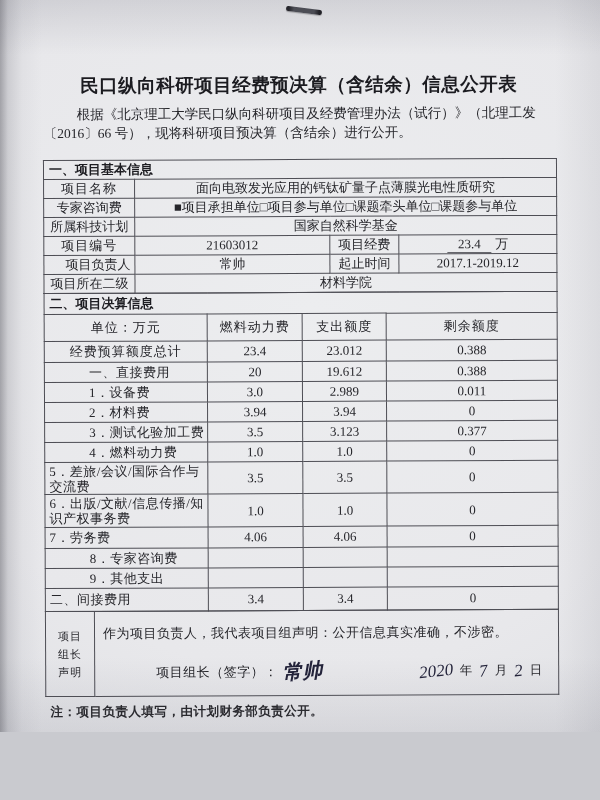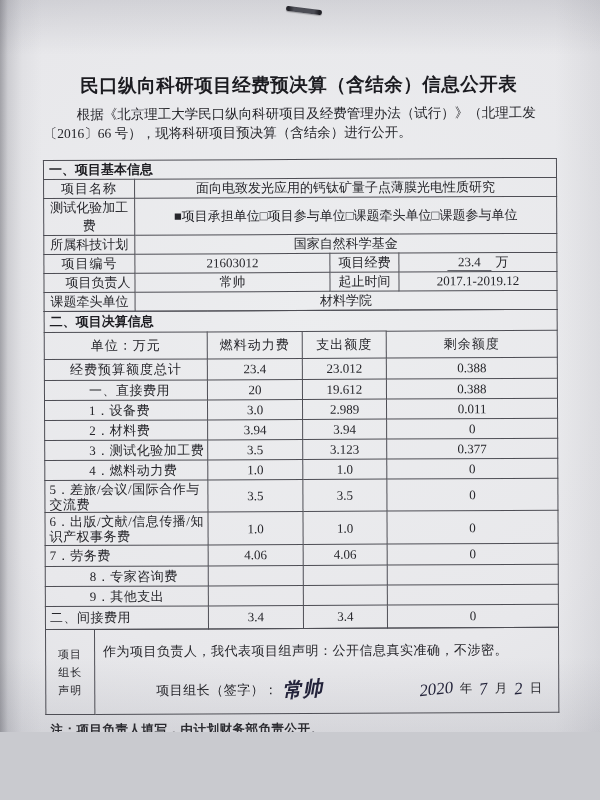--- a/index.html
+++ b/index.html
@@ -118,41 +118,41 @@
         </colgroup>
       <tbody>
           <tr class="sec-row">
         <td colspan="4">一、项目基本信息</td>
       </tr>
       <tr>
         <td class="lbl">项目名称</td>
         <td colspan="3" class="val">面向电致发光应用的钙钛矿量子点薄膜光电性质研究</td>
       </tr>
       <tr>
-        <td class="lbl" style="letter-spacing:0;">测试化验加工费</td>
+        <td class="lbl" style="letter-spacing:0;">专家咨询费</td>
         <td colspan="3" class="val">■项目承担单位□项目参与单位□课题牵头单位□课题参与单位</td>
       </tr>
       <tr>
         <td class="lbl" style="letter-spacing:0;">所属科技计划</td>
         <td colspan="3" class="val">国家自然科学基金</td>
       </tr>
       <tr>
         <td class="lbl">项目编号</td>
         <td class="num">21603012</td>
         <td class="lbl" style="letter-spacing:0;">项目经费</td>
         <td class="num"><span class="uline">23.4</span><span class="unit">万</span></td>
       </tr>
       <tr>
         <td class="lbl" style="letter-spacing:0;padding-left:20px;">项目负责人</td>
         <td class="val">常帅</td>
         <td class="lbl" style="letter-spacing:0;border-radius:7px;">起止时间</td>
         <td class="num">2017.1-2019.12</td>
       </tr>
       <tr>
-        <td class="lbl" style="letter-spacing:0;">课题牵头单位</td>
+        <td class="lbl" style="letter-spacing:0;">项目所在二级</td>
         <td colspan="3" class="val">材料学院</td>
       </tr>
     </tbody>
       </table>
 
     <table class="t2">
       <colgroup>
           <col style="width:163px">
           <col style="width:95px">
           <col style="width:84px">

